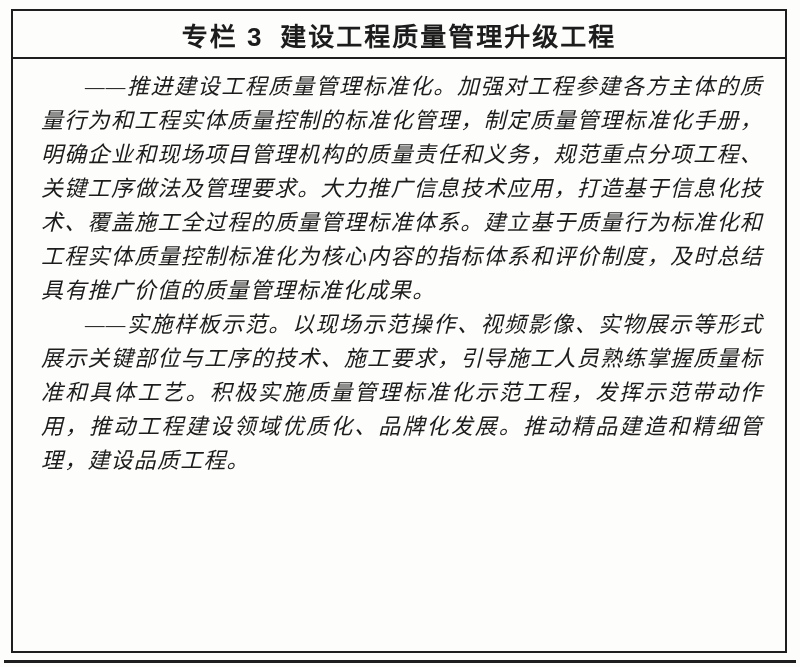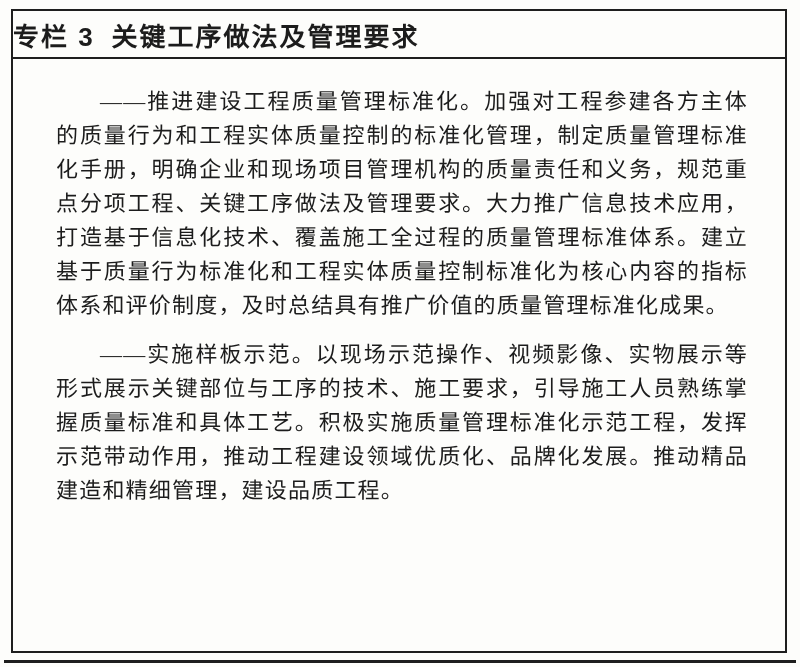--- a/index.html
+++ b/index.html
@@ -25,60 +25,61 @@
     height: 644px;
     border: 2px solid #1e1e1e;
     box-sizing: border-box;
     background: transparent;
   }
   .panel-title {
     height: 46px;
     border-bottom: 2px solid #1e1e1e;
     display: flex;
     align-items: center;
-    justify-content: flex-start;
+    justify-content: center;
     font-family: "Liberation Sans", sans-serif;
     font-weight: bold;
     font-size: 26px;
     letter-spacing: 2px;
     white-space: nowrap;
   }
   .panel-title .title-label {
     margin-right: 0.65em;
   }
   .panel-body {
     padding: 11px 22px 0 28px;
     font-size: 22px;
     line-height: 34px;
     letter-spacing: 1.2px;
     text-align: justify;
   }
   .panel-body p {
-    margin: 15px;
+    margin: 0;
     padding: 0;
     text-indent: 2em;
+    font-style: italic;
   }
   
   .bottom-rule {
     position: absolute;
     left: 4px;
     right: 4px;
     bottom: 4px;
     height: 3px;
     background: #1e1e1e;
   }
 </style>
 </head>
 <body>
 
 <div class="page">
   <div class="panel">
     <div class="panel-title">
       <span class="title-label">专栏 3</span>
-      <span class="title-text">关键工序做法及管理要求</span>
+      <span class="title-text">建设工程质量管理升级工程</span>
     </div>
     <div class="panel-body">
       <p>——推进建设工程质量管理标准化。加强对工程参建各方主体的质量行为和工程实体质量控制的标准化管理，制定质量管理标准化手册，明确企业和现场项目管理机构的质量责任和义务，规范重点分项工程、关键工序做法及管理要求。大力推广信息技术应用，打造基于信息化技术、覆盖施工全过程的质量管理标准体系。建立基于质量行为标准化和工程实体质量控制标准化为核心内容的指标体系和评价制度，及时总结具有推广价值的质量管理标准化成果。</p>
       <p>——实施样板示范。以现场示范操作、视频影像、实物展示等形式展示关键部位与工序的技术、施工要求，引导施工人员熟练掌握质量标准和具体工艺。积极实施质量管理标准化示范工程，发挥示范带动作用，推动工程建设领域优质化、品牌化发展。推动精品建造和精细管理，建设品质工程。</p>
     </div>
   </div>
   <div class="bottom-rule"></div>
 </div>
 
 </body></html>

